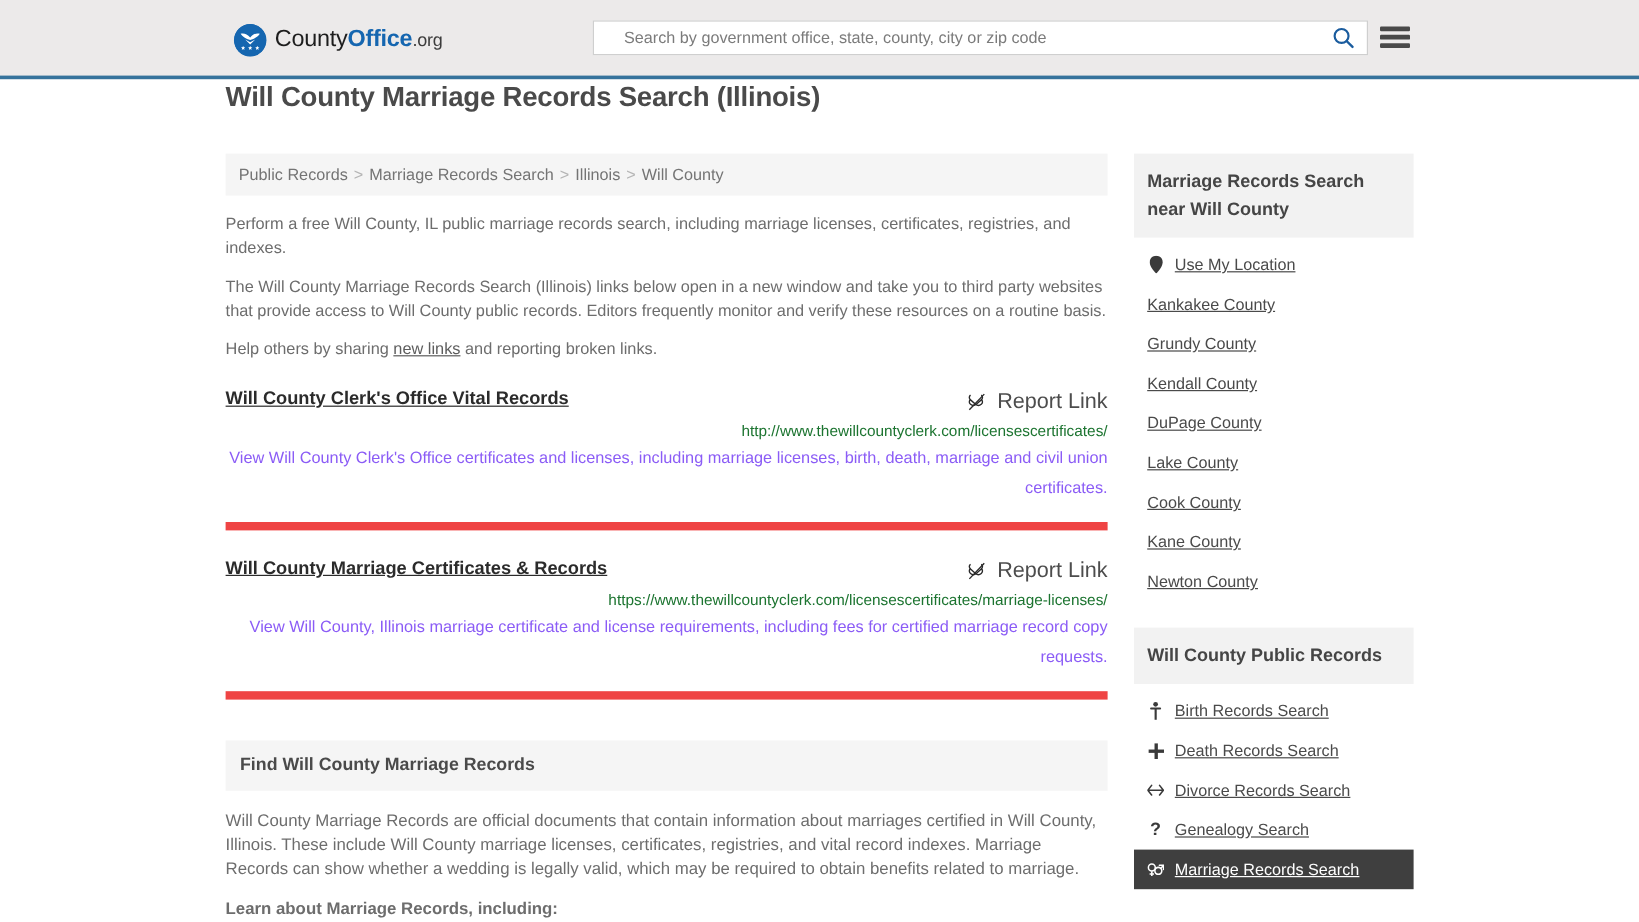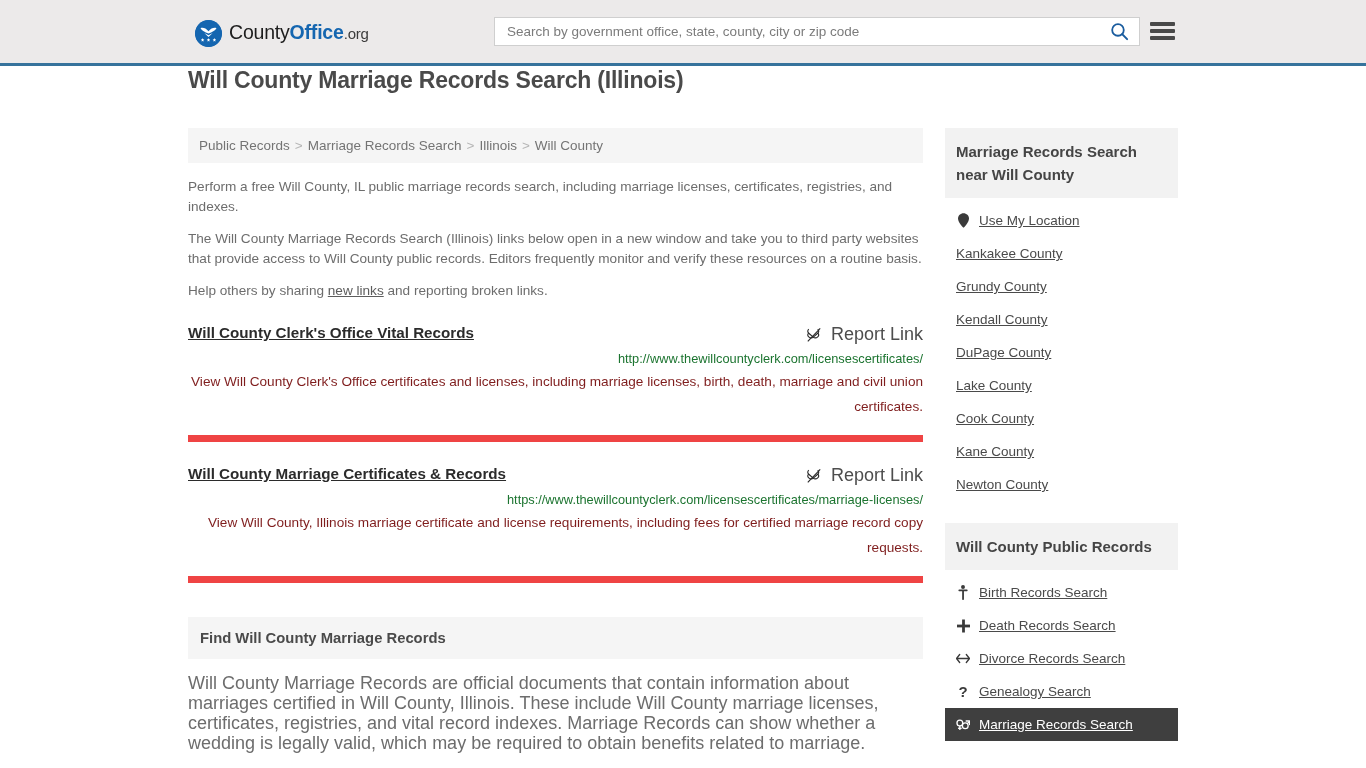--- a/index.html
+++ b/index.html
@@ -63,21 +63,21 @@
     background: #ffffff;
     border: 1px solid #cfcfcf;
     display: flex;
     align-items: center;
   }
   .search-input {
     flex: 1 1 auto;
     border: 0;
     outline: none;
     height: 14px;
-    padding: 0 12px;
+    padding: 0 25px;
     font-size: 13.5px;
     font-family: "Liberation Sans", sans-serif;
     color: #6d28d9;
     background: transparent;
   }
   .search-input::placeholder { color: #7b7b7b; }
   .search-btn {
     width: 40px; height: 27px;
     border: 0; background: transparent;
     cursor: pointer;
@@ -186,37 +186,37 @@
   .result-url {
     display: block;
     font-size: 12.8px;
     color: #1c7430;
     margin-top: 6px;
     text-decoration: none;
     line-height: 16px;
   }
   .result-desc {
     font-size: 13.6px;
-    color: #7f1d1d;
+    color: #8b5cf6;
     line-height: 25px;
     margin-top: 2px;
   }
 
   
   .panel-head {
     background: #f5f5f5;
     padding: 13px 12px;
     font-size: 14.8px;
     font-weight: bold;
     color: #4a4a4a;
     margin-top: 34px;
   }
   .panel-body { padding: 14px 0 0 0; }
   .panel-body p {
-    font-size: 18px;
+    font-size: 14px;
     line-height: 20px;
     color: #6d6d6d;
     margin: 0 0 14px 0;
   }
   .lead-bold {
     font-size: 13.9px;
     font-weight: bold;
     color: #4d4d4d;
     margin: 0 0 8px 0;
   }

